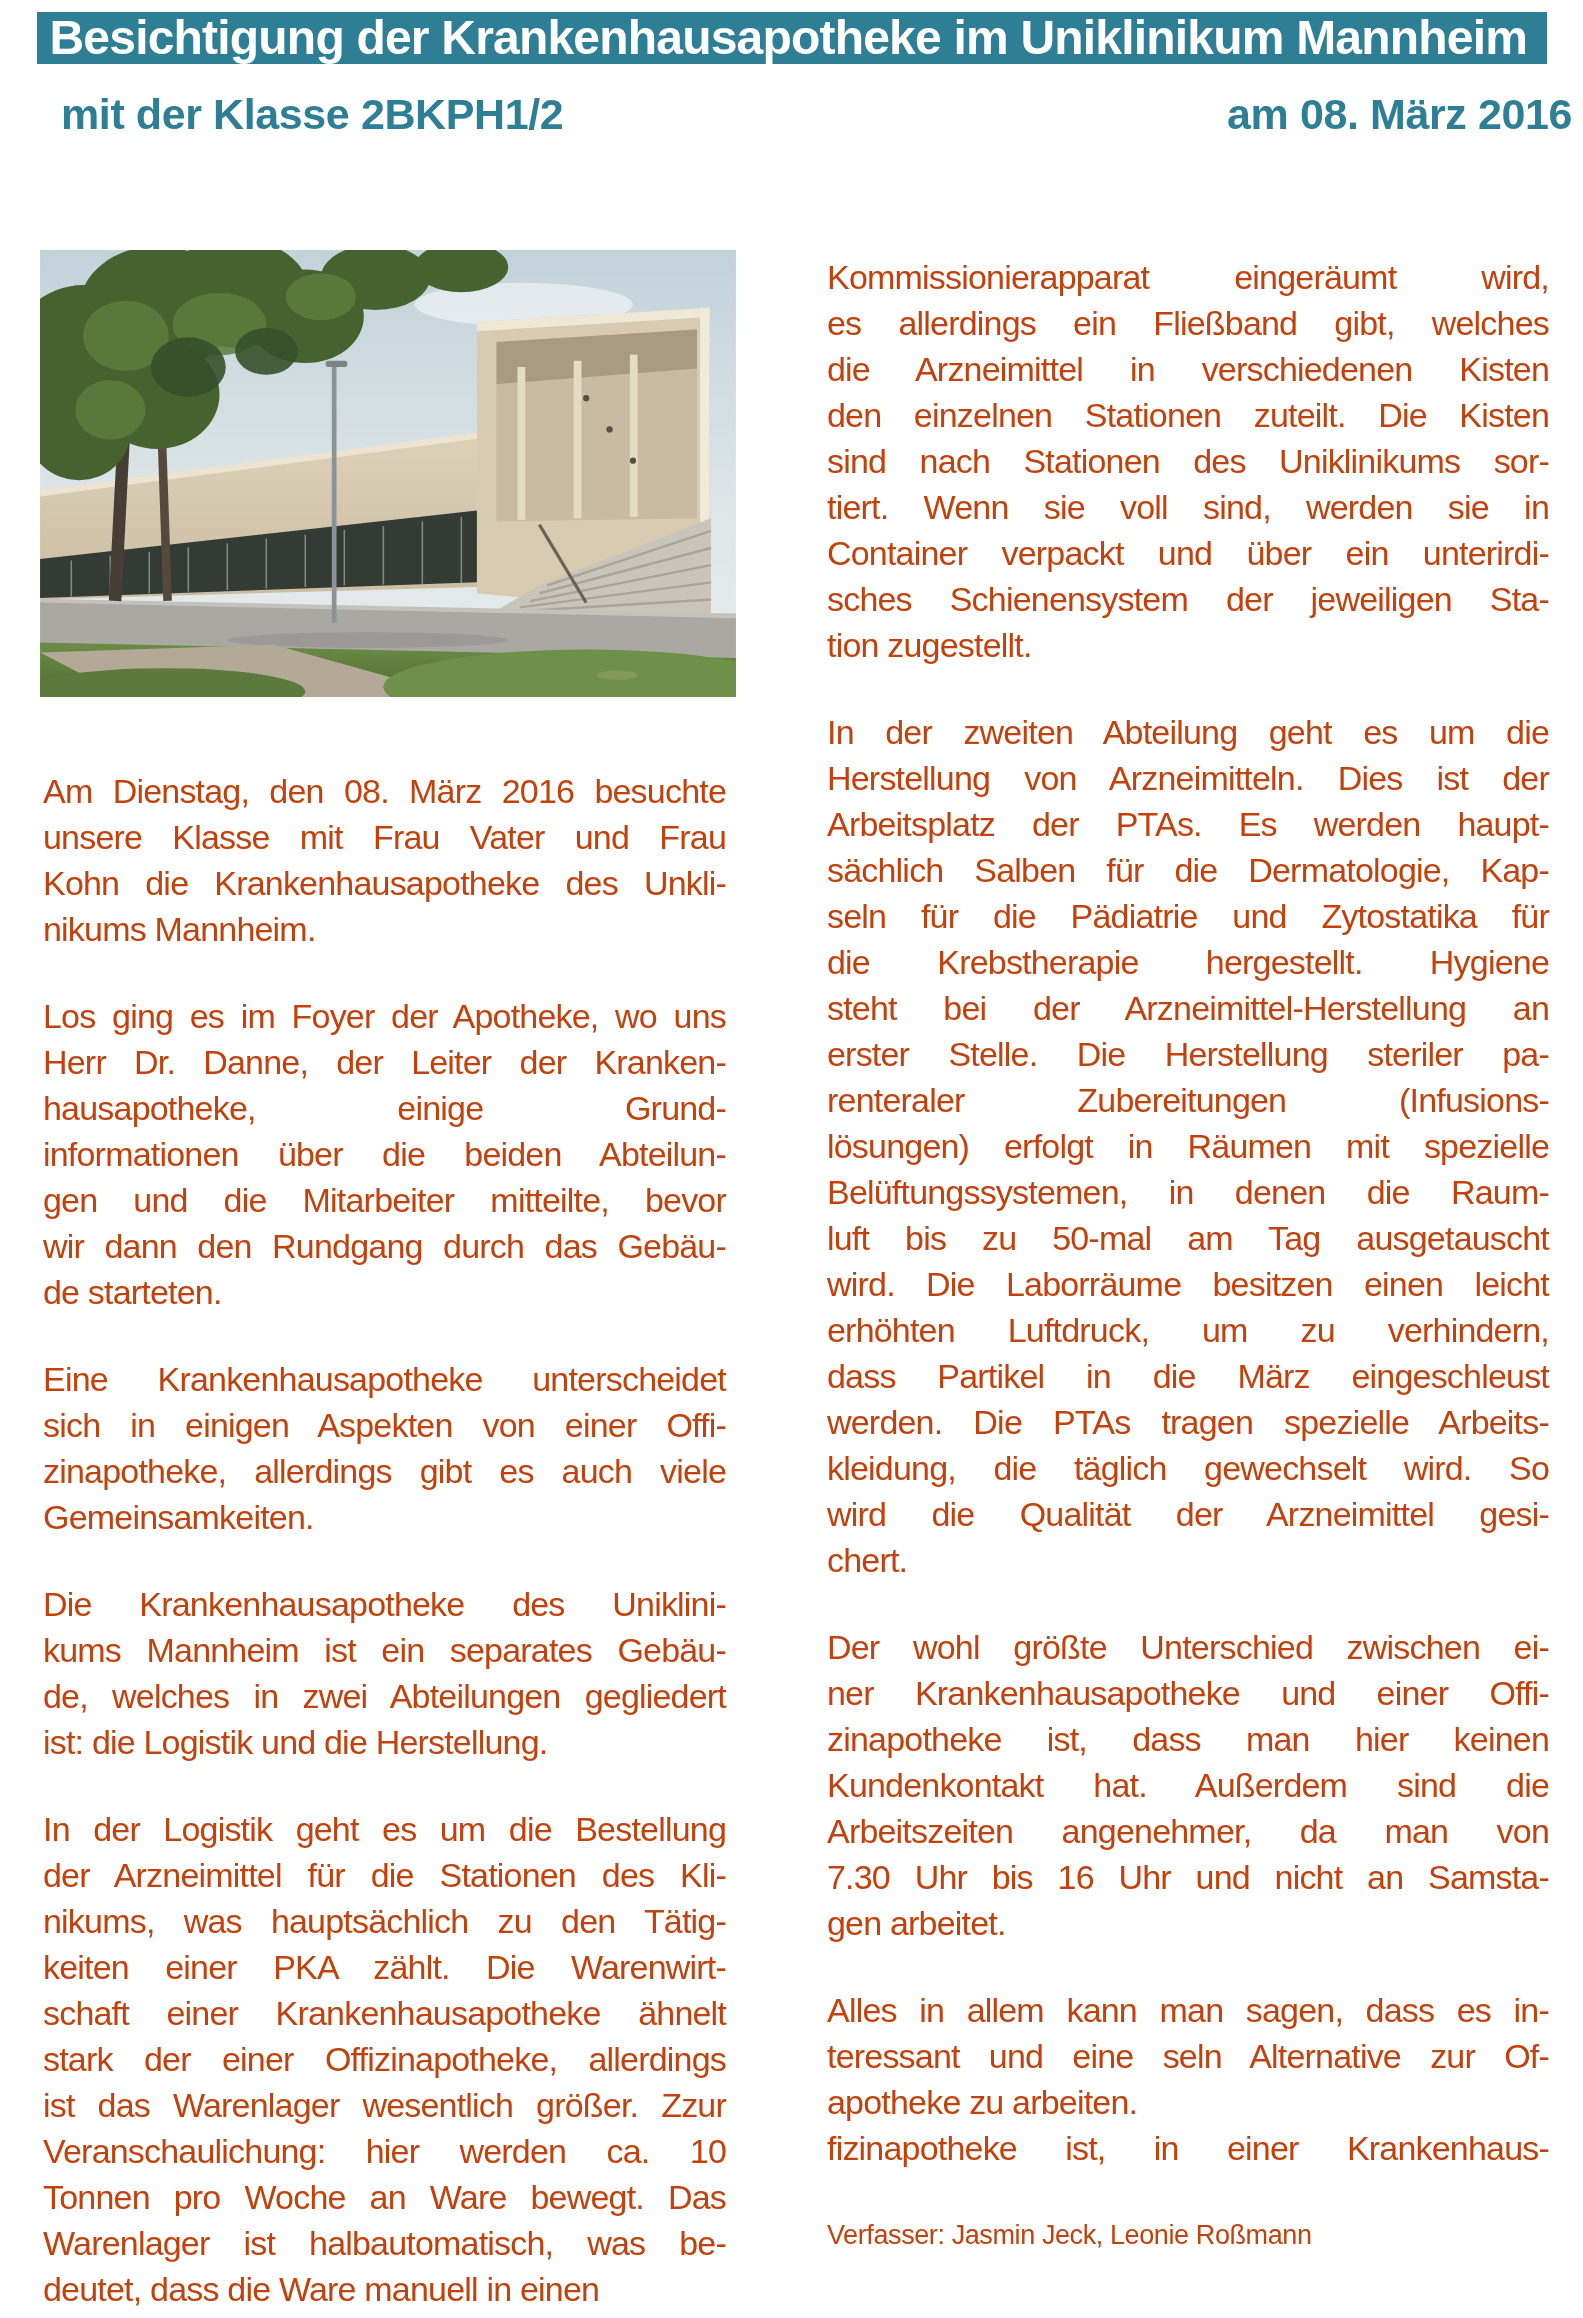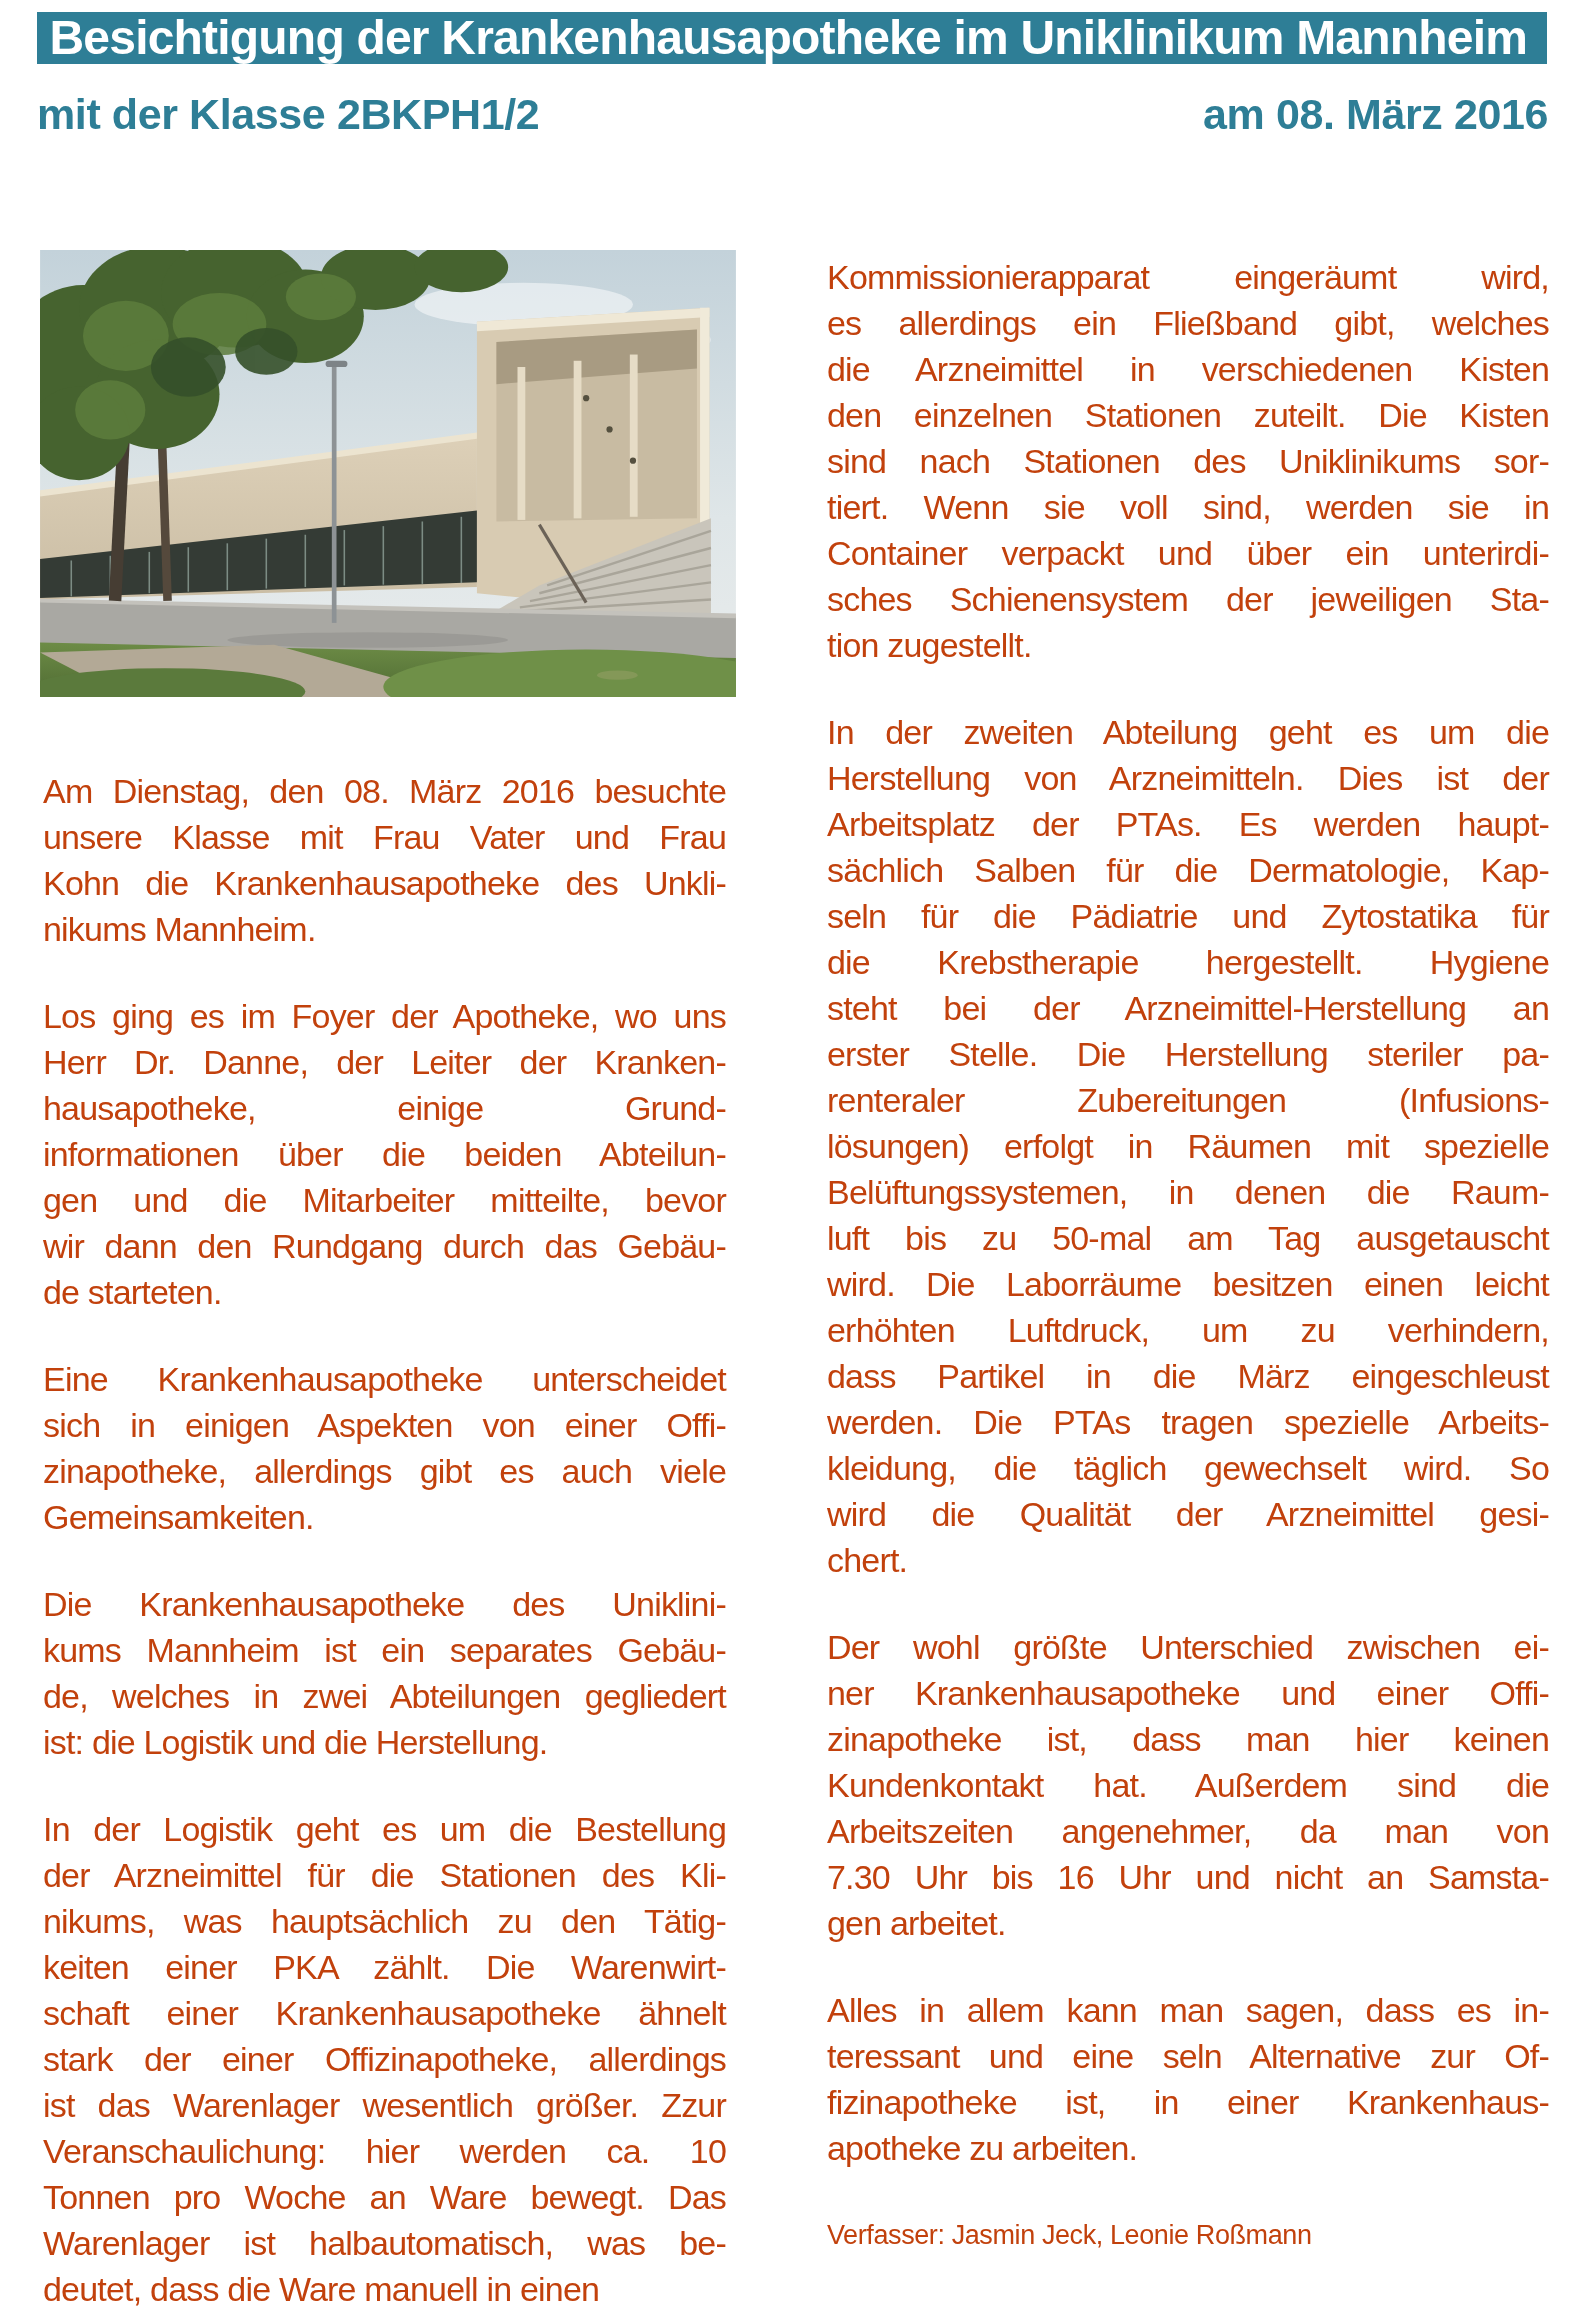--- a/index.html
+++ b/index.html
@@ -28,21 +28,21 @@
 </style>
 </head>
 <body>
 
 <div class="page">
 
   <div class="title-bar" style="background: rgb(46, 126, 150);">
     <span class="title-text">Besichtigung der Krankenhausapotheke im Uniklinikum Mannheim</span>
   </div>
 
-  <div class="subtitle-row" style="color: rgb(46, 126, 150);">
+  <div class="subtitle-row" style="color: rgb(46, 126, 150); margin-left: 24px;">
     <span>mit der Klasse 2BKPH1/2</span>
     <span>am 08. März 2016</span>
   </div>
 
   <div class="photo">
     <svg width="696" height="447" viewBox="0 0 892 573" xmlns="http://www.w3.org/2000/svg">
       <defs>
         <linearGradient id="sky" x1="0" y1="0" x2="0" y2="1">
           <stop offset="0" stop-color="#c3d2da"></stop>
           <stop offset="0.6" stop-color="#dfe6e8"></stop>
@@ -234,22 +234,22 @@
         <div class="tline">ner Krankenhausapotheke und einer Offi-</div>
         <div class="tline">zinapotheke ist, dass man hier keinen</div>
         <div class="tline">Kundenkontakt hat. Außerdem sind die</div>
         <div class="tline">Arbeitszeiten angenehmer, da man von</div>
         <div class="tline">7.30 Uhr bis 16 Uhr und nicht an Samsta-</div>
         <div class="tline last">gen arbeitet.</div>
       </div>
       <div class="para">
         <div class="tline">Alles in allem kann man sagen, dass es in-</div>
         <div class="tline">teressant und eine seln Alternative zur Of-</div>
+        <div class="tline last">apotheke zu arbeiten.</div>
         <div class="tline">fizinapotheke ist, in einer Krankenhaus-</div>
-        <div class="tline last">apotheke zu arbeiten.</div>
       </div>
       <div class="para small">
         <div class="tline last">Verfasser: Jasmin Jeck, Leonie Roßmann</div>
       </div>
     </div>
 
 </div>
 
 
 </body></html>

